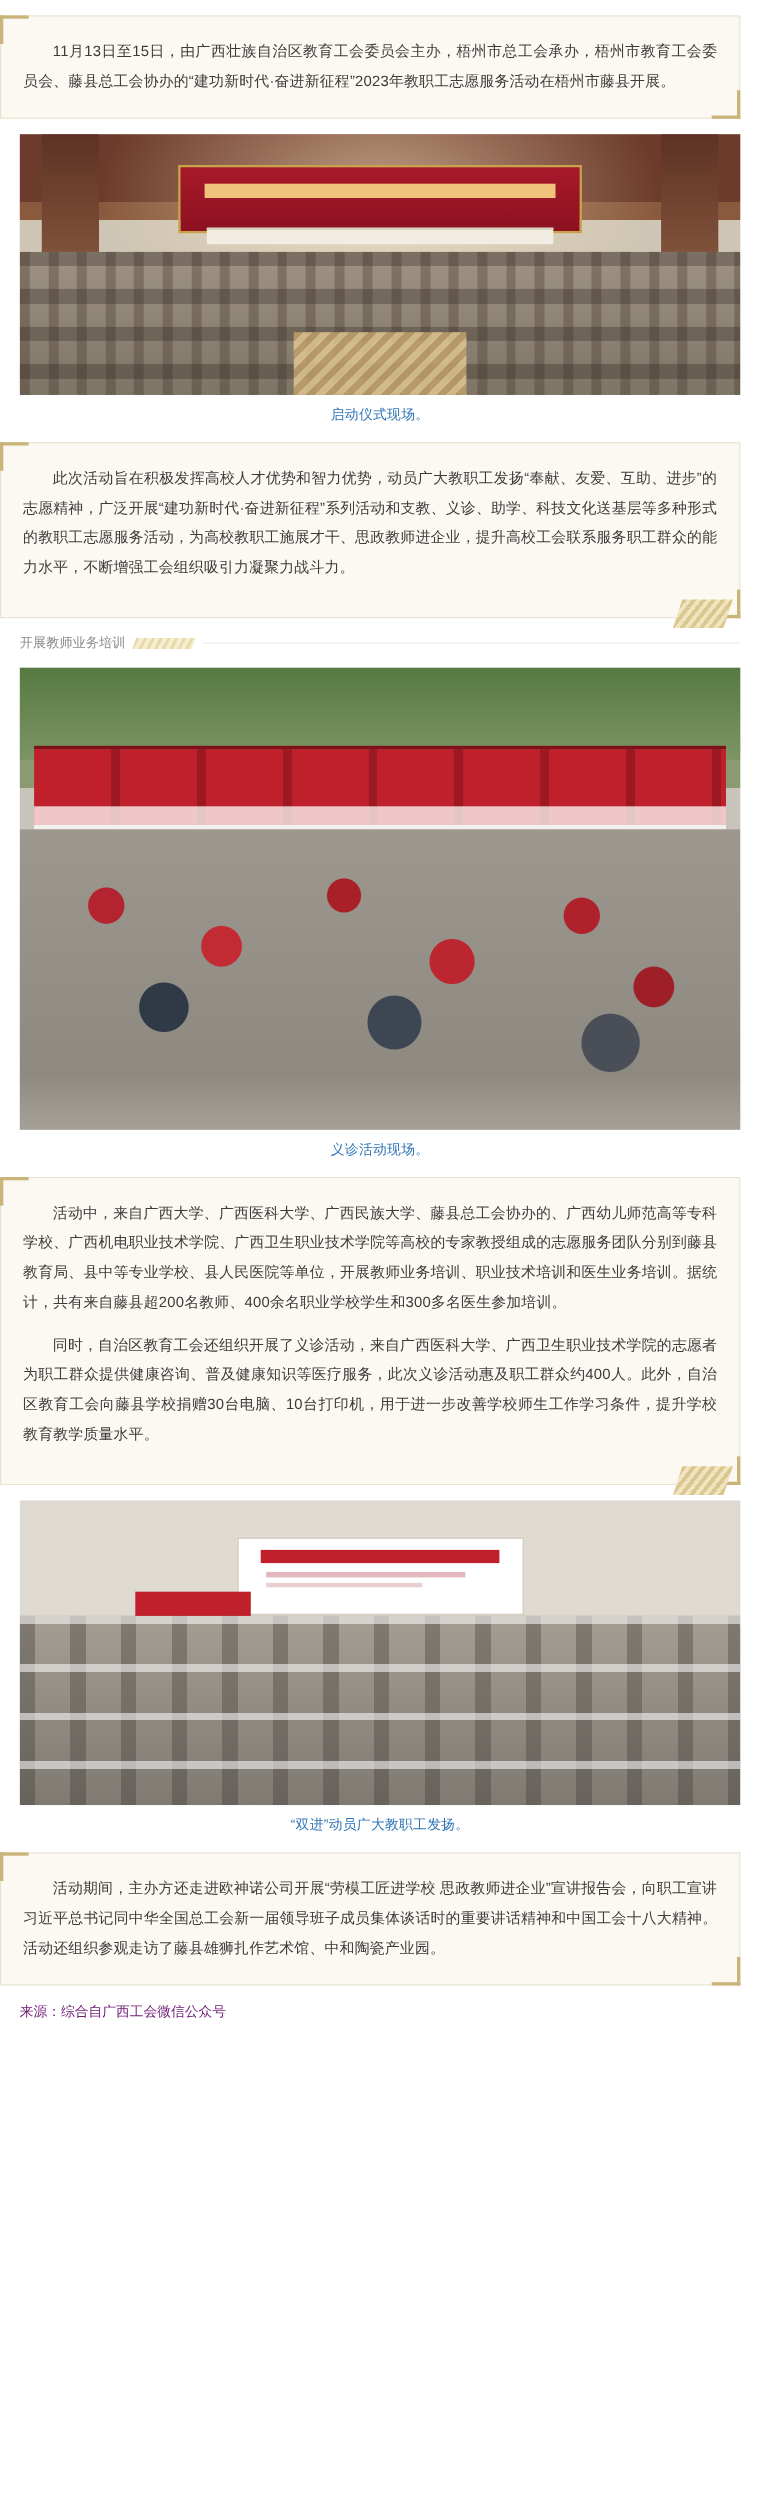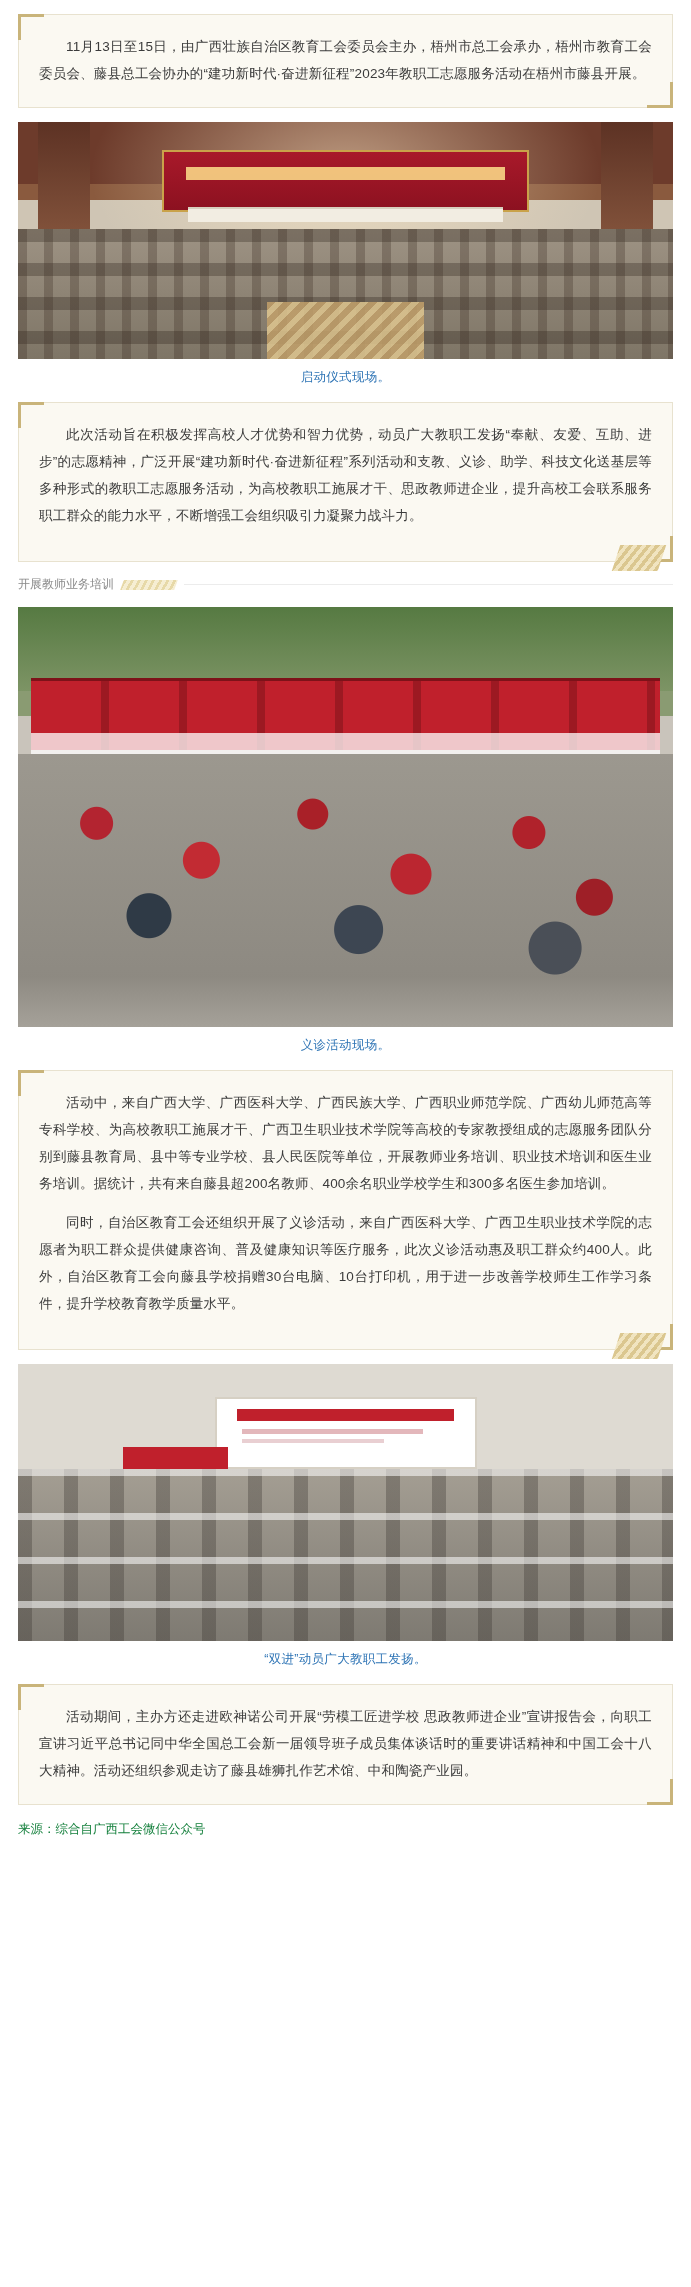--- a/index.html
+++ b/index.html
@@ -16,21 +16,21 @@
   .page {
     width: 691px;
     position: relative;
     padding: 0 0 8px 0;
     background: #ffffff;
   }
 
   
   .card {
     position: relative;
-    margin: 14px 18px 0 18px;
+    margin: 14px 18px 0 0;
     background: #fbf9f2;
     border: 1px solid #e8e2cf;
     padding: 18px 20px 20px 20px;
   }
   .card p {
     margin: 0 0 12px 0;
     font-size: 13.5px;
     line-height: 2.0;
     color: #3b3b3b;
     text-indent: 2em;
@@ -183,21 +183,21 @@
     width: 54px; height: 10px;
     background: repeating-linear-gradient(100deg, #e7d9a8 0 3px, #f6eed3 3px 7px);
     transform: skewX(-20deg);
   }
   .slidehint .line { flex: 1 1 auto; height: 1px; background: #ececec; }
 
   
   .source {
     margin: 16px 18px 10px 18px;
     font-size: 12.5px;
-    color: #15803d;
+    color: #701a75;
   }
 </style>
 </head>
 <body>
 
 <div class="page">
 
   <div class="card">
     <span class="corner tl"></span>
     <span class="corner br"></span>
@@ -238,21 +238,21 @@
       <div class="ph2-tents2"></div>
       <div class="ph2-crowd"></div>
       <div class="ph2-ground"></div>
     </div>
     <div class="caption">义诊活动现场。</div>
   </div>
 
   <div class="card">
     <span class="corner tl"></span>
     <span class="corner br"></span>
-    <p>活动中，来自广西大学、广西医科大学、广西民族大学、广西职业师范学院、广西幼儿师范高等专科学校、为高校教职工施展才干、广西卫生职业技术学院等高校的专家教授组成的志愿服务团队分别到藤县教育局、县中等专业学校、县人民医院等单位，开展教师业务培训、职业技术培训和医生业务培训。据统计，共有来自藤县超200名教师、400余名职业学校学生和300多名医生参加培训。</p>
+    <p>活动中，来自广西大学、广西医科大学、广西民族大学、藤县总工会协办的、广西幼儿师范高等专科学校、广西机电职业技术学院、广西卫生职业技术学院等高校的专家教授组成的志愿服务团队分别到藤县教育局、县中等专业学校、县人民医院等单位，开展教师业务培训、职业技术培训和医生业务培训。据统计，共有来自藤县超200名教师、400余名职业学校学生和300多名医生参加培训。</p>
     <p>同时，自治区教育工会还组织开展了义诊活动，来自广西医科大学、广西卫生职业技术学院的志愿者为职工群众提供健康咨询、普及健康知识等医疗服务，此次义诊活动惠及职工群众约400人。此外，自治区教育工会向藤县学校捐赠30台电脑、10台打印机，用于进一步改善学校师生工作学习条件，提升学校教育教学质量水平。</p>
     <span class="ribbon"></span>
   </div>
 
   <div class="figure">
     <div class="photo photo3">
       <div class="ph3-screen">
         <div class="ph3-screen-band"></div>
         <div class="ph3-screen-l1"></div>
         <div class="ph3-screen-l2"></div>

